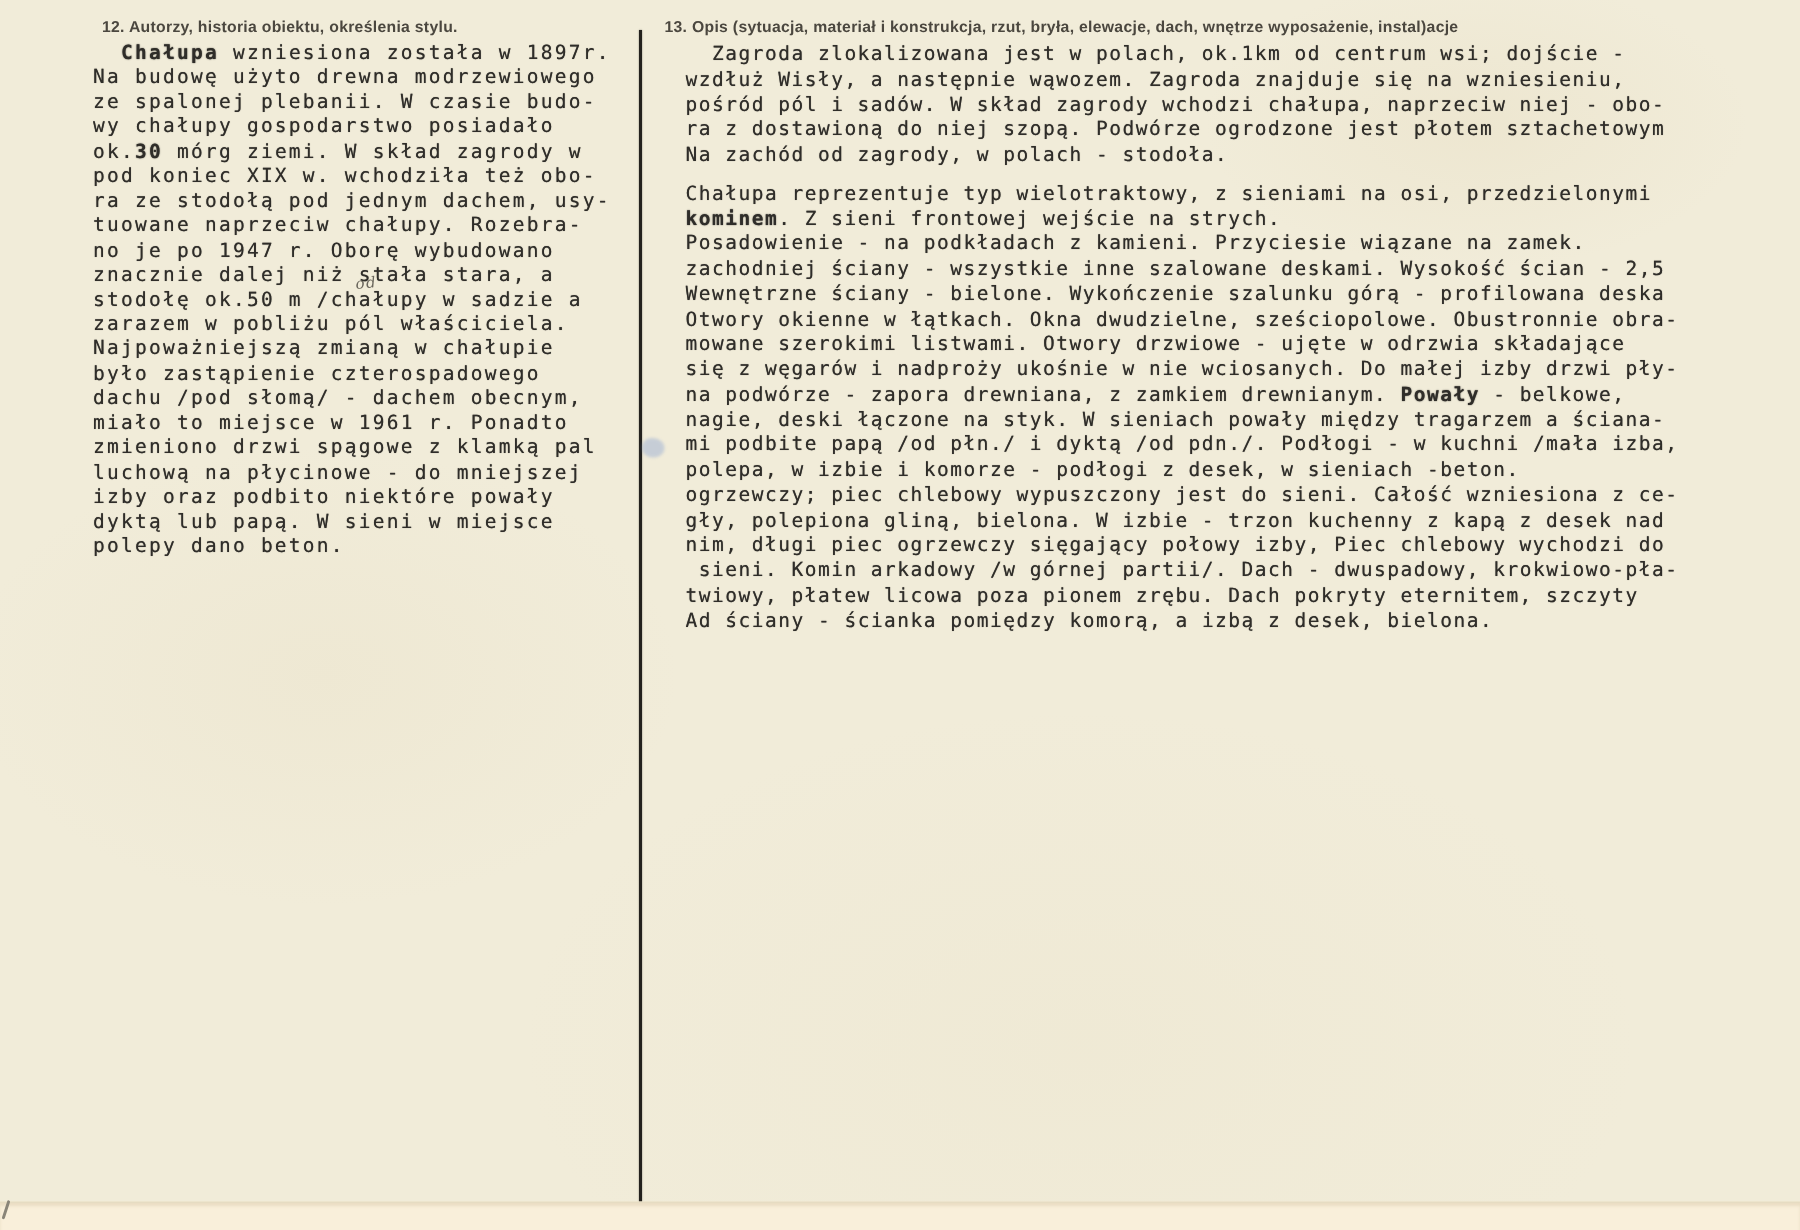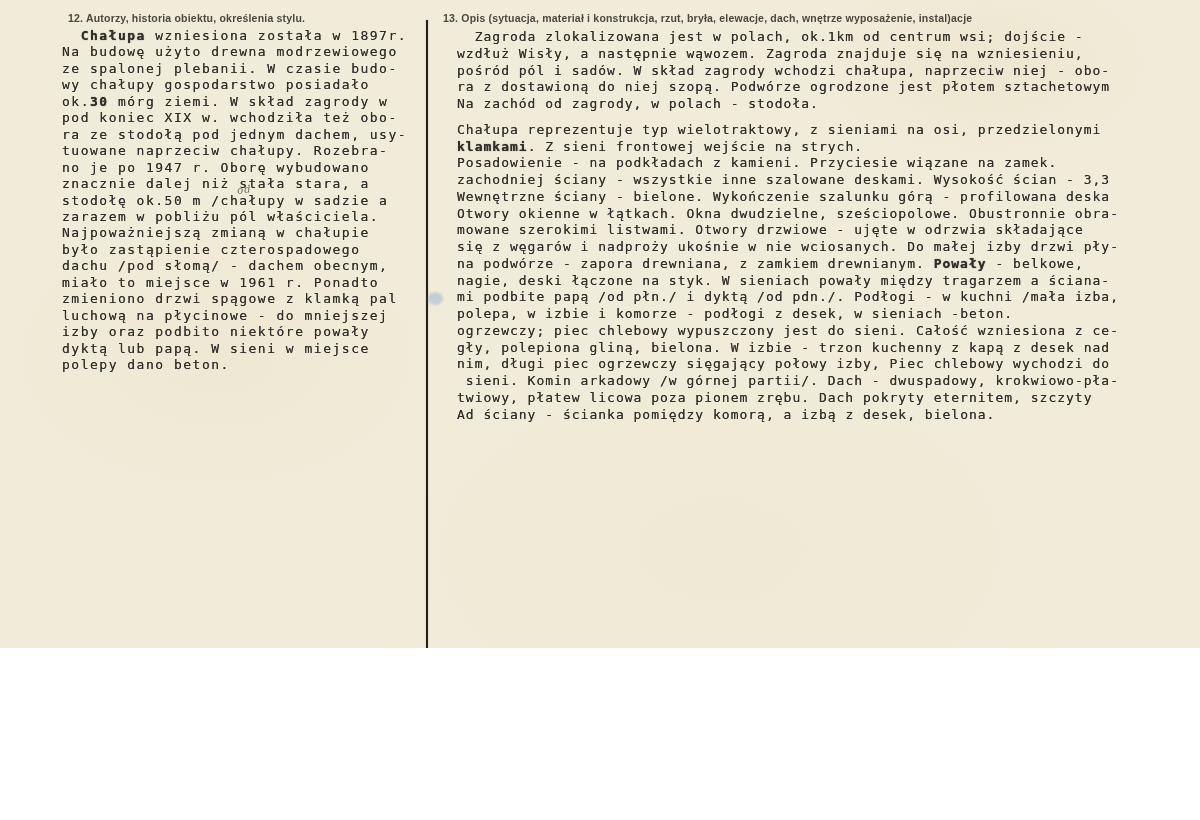--- a/index.html
+++ b/index.html
@@ -1,18 +1,18 @@
 <!DOCTYPE html>
 <html style="--paper: #f1ecd9; --ink: #2f2d29; --header-ink: #4b473f; --divider: #23211d; --strip: #f9efda; --smudge: #7896d2;"><head>
 <meta charset="utf-8">
 <style>
   html,body{margin:0;padding:0;}
   body{width:1200px;height:820px;overflow:hidden;font-family:"DejaVu Sans Mono",monospace;}
   .paper{
-    position:relative;width:1200px;height:648px;overflow:hidden;
+    position:relative;width:1200px;height:820px;overflow:hidden;
     background:
       radial-gradient(ellipse 260px 140px at 82% 10%, rgba(214,196,154,0.14), transparent 70%),
       radial-gradient(ellipse 340px 220px at 18% 55%, rgba(218,204,168,0.12), transparent 70%),
       radial-gradient(ellipse 500px 300px at 60% 85%, rgba(222,210,176,0.10), transparent 75%),
       var(--paper,#f1ecd9);
   }
   .col-header{
     position:absolute;top:12px;
     font-family:"Liberation Sans",sans-serif;font-weight:700;
     font-size:10.5px;letter-spacing:0.2px;color:var(--header-ink,#4b473f);
@@ -96,23 +96,23 @@
       <div class="tw-line"><span>polepy dano beton.</span></div>
     </div>
 
   <div class="typewriter right-col" id="rightCol">
       <div class="tw-line"><span>  Zagroda zlokalizowana jest w polach, ok.1km od centrum wsi; dojście -</span></div>
       <div class="tw-line"><span>wzdłuż Wisły, a następnie wąwozem. Zagroda znajduje się na wzniesieniu,</span></div>
       <div class="tw-line"><span>pośród pól i sadów. W skład zagrody wchodzi chałupa, naprzeciw niej - obo-</span></div>
       <div class="tw-line"><span>ra z dostawioną do niej szopą. Podwórze ogrodzone jest płotem sztachetowym</span></div>
       <div class="tw-line"><span>Na zachód od zagrody, w polach - stodoła.</span></div>
       <div class="tw-line" style="margin-top: 9px;"><span>Chałupa reprezentuje typ wielotraktowy, z sieniami na osi, przedzielonymi</span></div>
-      <div class="tw-line"><span class="b">klamkami</span><span>. Z sieni frontowej wejście na strych.</span></div>
+      <div class="tw-line"><span class="b">kominem</span><span>. Z sieni frontowej wejście na strych.</span></div>
       <div class="tw-line"><span class="u">Posadowienie</span><span> - na podkładach z kamieni. Przyciesie wiązane na zamek.</span></div>
-      <div class="tw-line"><span>zachodniej ściany - wszystkie inne szalowane deskami. Wysokość ścian - 3,3</span></div>
+      <div class="tw-line"><span>zachodniej ściany - wszystkie inne szalowane deskami. Wysokość ścian - 2,5</span></div>
       <div class="tw-line"><span>Wewnętrzne ściany - bielone. Wykończenie szalunku górą - profilowana deska</span></div>
       <div class="tw-line"><span class="u">Otwory okienne</span><span> w łątkach. Okna dwudzielne, sześciopolowe. Obustronnie obra-</span></div>
       <div class="tw-line"><span>mowane szerokimi listwami. </span><span class="u">Otwory drzwiowe</span><span> - ujęte w odrzwia składające</span></div>
       <div class="tw-line"><span>się z węgarów i nadproży ukośnie w nie wciosanych. Do małej izby drzwi pły-</span></div>
       <div class="tw-line"><span>na podwórze - zapora drewniana, z zamkiem drewnianym. </span><span class="u b">Powały</span><span> - belkowe,</span></div>
       <div class="tw-line"><span>nagie, deski łączone na styk. W sieniach powały między tragarzem a ściana-</span></div>
       <div class="tw-line"><span>mi podbite papą /od płn./ i dyktą /od pdn./. </span><span class="u">Podłogi</span><span> - w kuchni /mała izba,</span></div>
       <div class="tw-line"><span>polepa, w izbie i komorze - podłogi z desek, </span><span class="u">w sieniach</span><span> -beton.</span></div>
       <div class="tw-line"><span>ogrzewczy; piec chlebowy wypuszczony jest do sieni. Całość wzniesiona z ce-</span></div>
       <div class="tw-line"><span>gły, polepiona gliną, bielona. W izbie - trzon kuchenny z kapą z desek nad</span></div>

